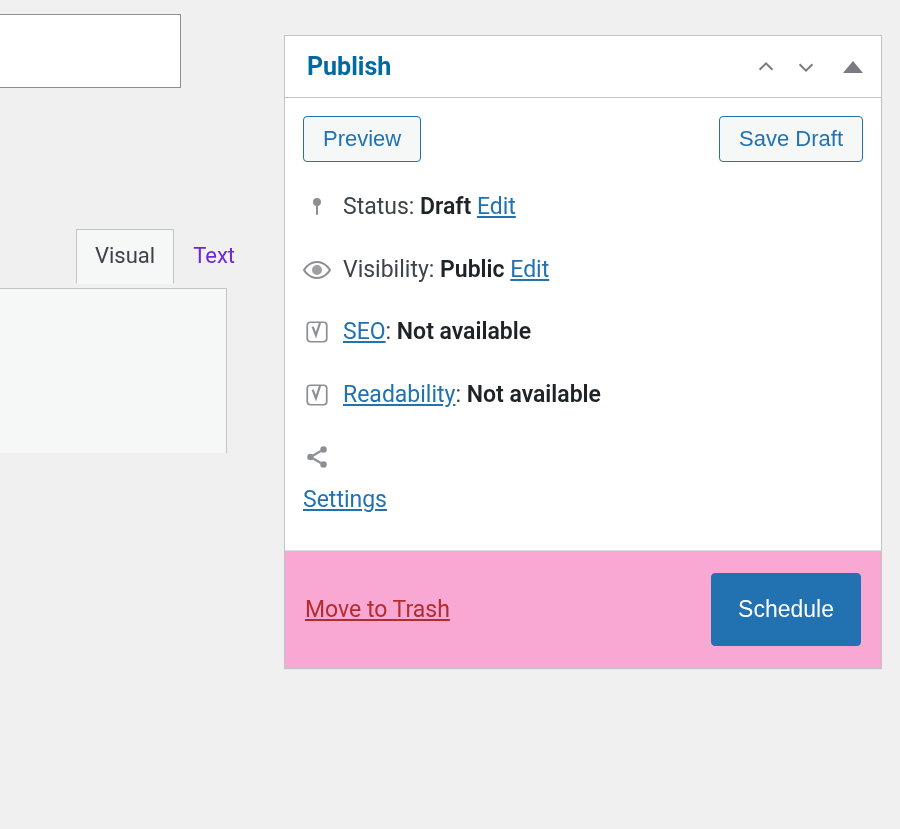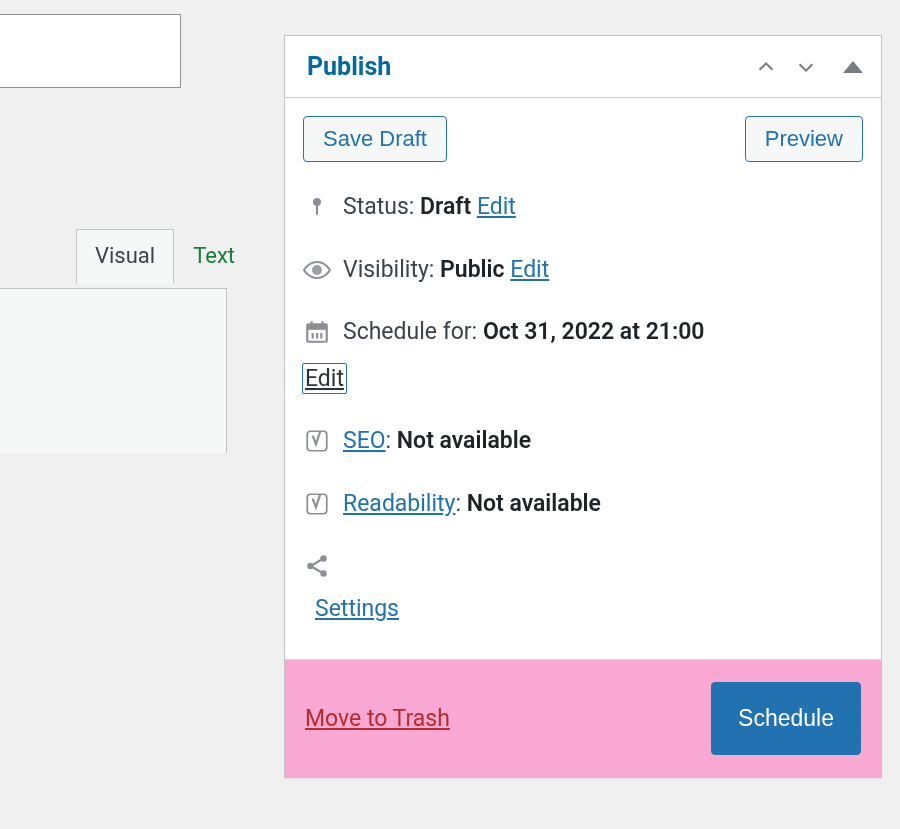--- a/index.html
+++ b/index.html
@@ -31,21 +31,21 @@
     position: absolute;
     left: 28px;
     top: 229px;
     display: flex;
     align-items: center;
     padding-left: 48px;
   }
   .editor-tab {
     padding: 13px 18px 15px;
     font-size: 22px;
-    color: #15803d;
+    color: #6d28d9;
     cursor: pointer;
     border: 1px solid transparent;
   }
   .editor-tab.active {
     background: #f6f7f7;
     border: 1px solid #c3c4c7;
     border-bottom-color: #f6f7f7;
     color: #3c434a;
   }
 
@@ -204,22 +204,22 @@
       <span>
         <svg class="chev" viewBox="0 0 24 24" fill="none" stroke="currentColor" stroke-width="2.2">
             <polyline points="5 9 12 16 19 9"></polyline>
           </svg>
       </span>
       <span class="tri"></span>
     </div>
   </div>
 
   <div class="actions-row">
+    <button class="btn-outline">Preview</button>
     <button class="btn-outline">Save Draft</button>
-    <button class="btn-outline">Preview</button>
   </div>
 
   <div class="meta-section">
 
     <div class="meta-row">
       <span class="meta-icon">
         <svg width="24" height="24" viewBox="0 0 24 24" fill="currentColor">
             <circle cx="12" cy="7" r="4"></circle>
             <rect x="11" y="10" width="2" height="10" rx="1"></rect>
           </svg>
@@ -236,39 +236,20 @@
             <path d="M1 10s4.5-8 13-8 13 8 13 8-4.5 8-13 8S1 10 1 10z"></path>
             <circle cx="14" cy="10" r="4" fill="currentColor" opacity="0.85"></circle>
           </svg>
       </span>
       <span class="meta-text">
         <span>Visibility: </span><span class="bold">Public</span>
         <a class="link">Edit</a>
       </span>
     </div>
 
-    <div class="meta-row" style="flex-wrap:wrap;">
-      <span class="meta-icon">
-        <svg width="26" height="26" viewBox="0 0 24 24" fill="currentColor">
-            <rect x="3" y="5" width="18" height="16" rx="1" fill="none" stroke="currentColor" stroke-width="2"></rect>
-            <rect x="3" y="5" width="18" height="5"></rect>
-            <rect x="6" y="2" width="2" height="5"></rect>
-            <rect x="16" y="2" width="2" height="5"></rect>
-            <rect x="7" y="13" width="2" height="5"></rect>
-            <rect x="11" y="13" width="2" height="5"></rect>
-            <rect x="15" y="13" width="2" height="5"></rect>
-          </svg>
-      </span>
-      <span class="meta-text">
-        <span>Schedule for: </span><span class="bold">Oct 31, 2022 at 21:00</span>
-      </span>
-      <span style="flex-basis:100%; margin-left:-1px;">
-        <span class="edit-focused">Edit</span>
-      </span>
-    </div>
 
     <div class="meta-row">
       <span class="meta-icon">
         <svg width="26" height="26" viewBox="0 0 24 24" fill="none" stroke="currentColor" stroke-width="1.6">
             <rect x="3" y="3" width="18" height="18" rx="3"></rect>
             <path d="M8 7l3 8 4-12" stroke-width="2"></path>
           </svg>
       </span>
       <span class="meta-text">
         <a class="link">SEO</a><span>: </span><span class="bold">Not available</span>
@@ -289,21 +270,21 @@
 
     <div class="meta-row" style="flex-wrap:wrap;">
       <span class="meta-icon">
         <svg width="26" height="26" viewBox="0 0 24 24" fill="currentColor">
             <circle cx="6" cy="12" r="3"></circle>
             <circle cx="18" cy="5" r="3"></circle>
             <circle cx="18" cy="19" r="3"></circle>
             <path d="M8.5 10.6L15.5 6.5M8.5 13.4L15.5 17.5" stroke="currentColor" stroke-width="2"></path>
           </svg>
       </span>
-      <span style="flex-basis:100%;margin-left:12px;">
+      <span style="flex-basis:100%;">
         <a class="link">Settings</a>
       </span>
     </div>
 
   </div>
 
   <div class="panel-footer">
     <a class="trash-link">Move to Trash</a>
     <button class="btn-primary">Schedule</button>
   </div>

